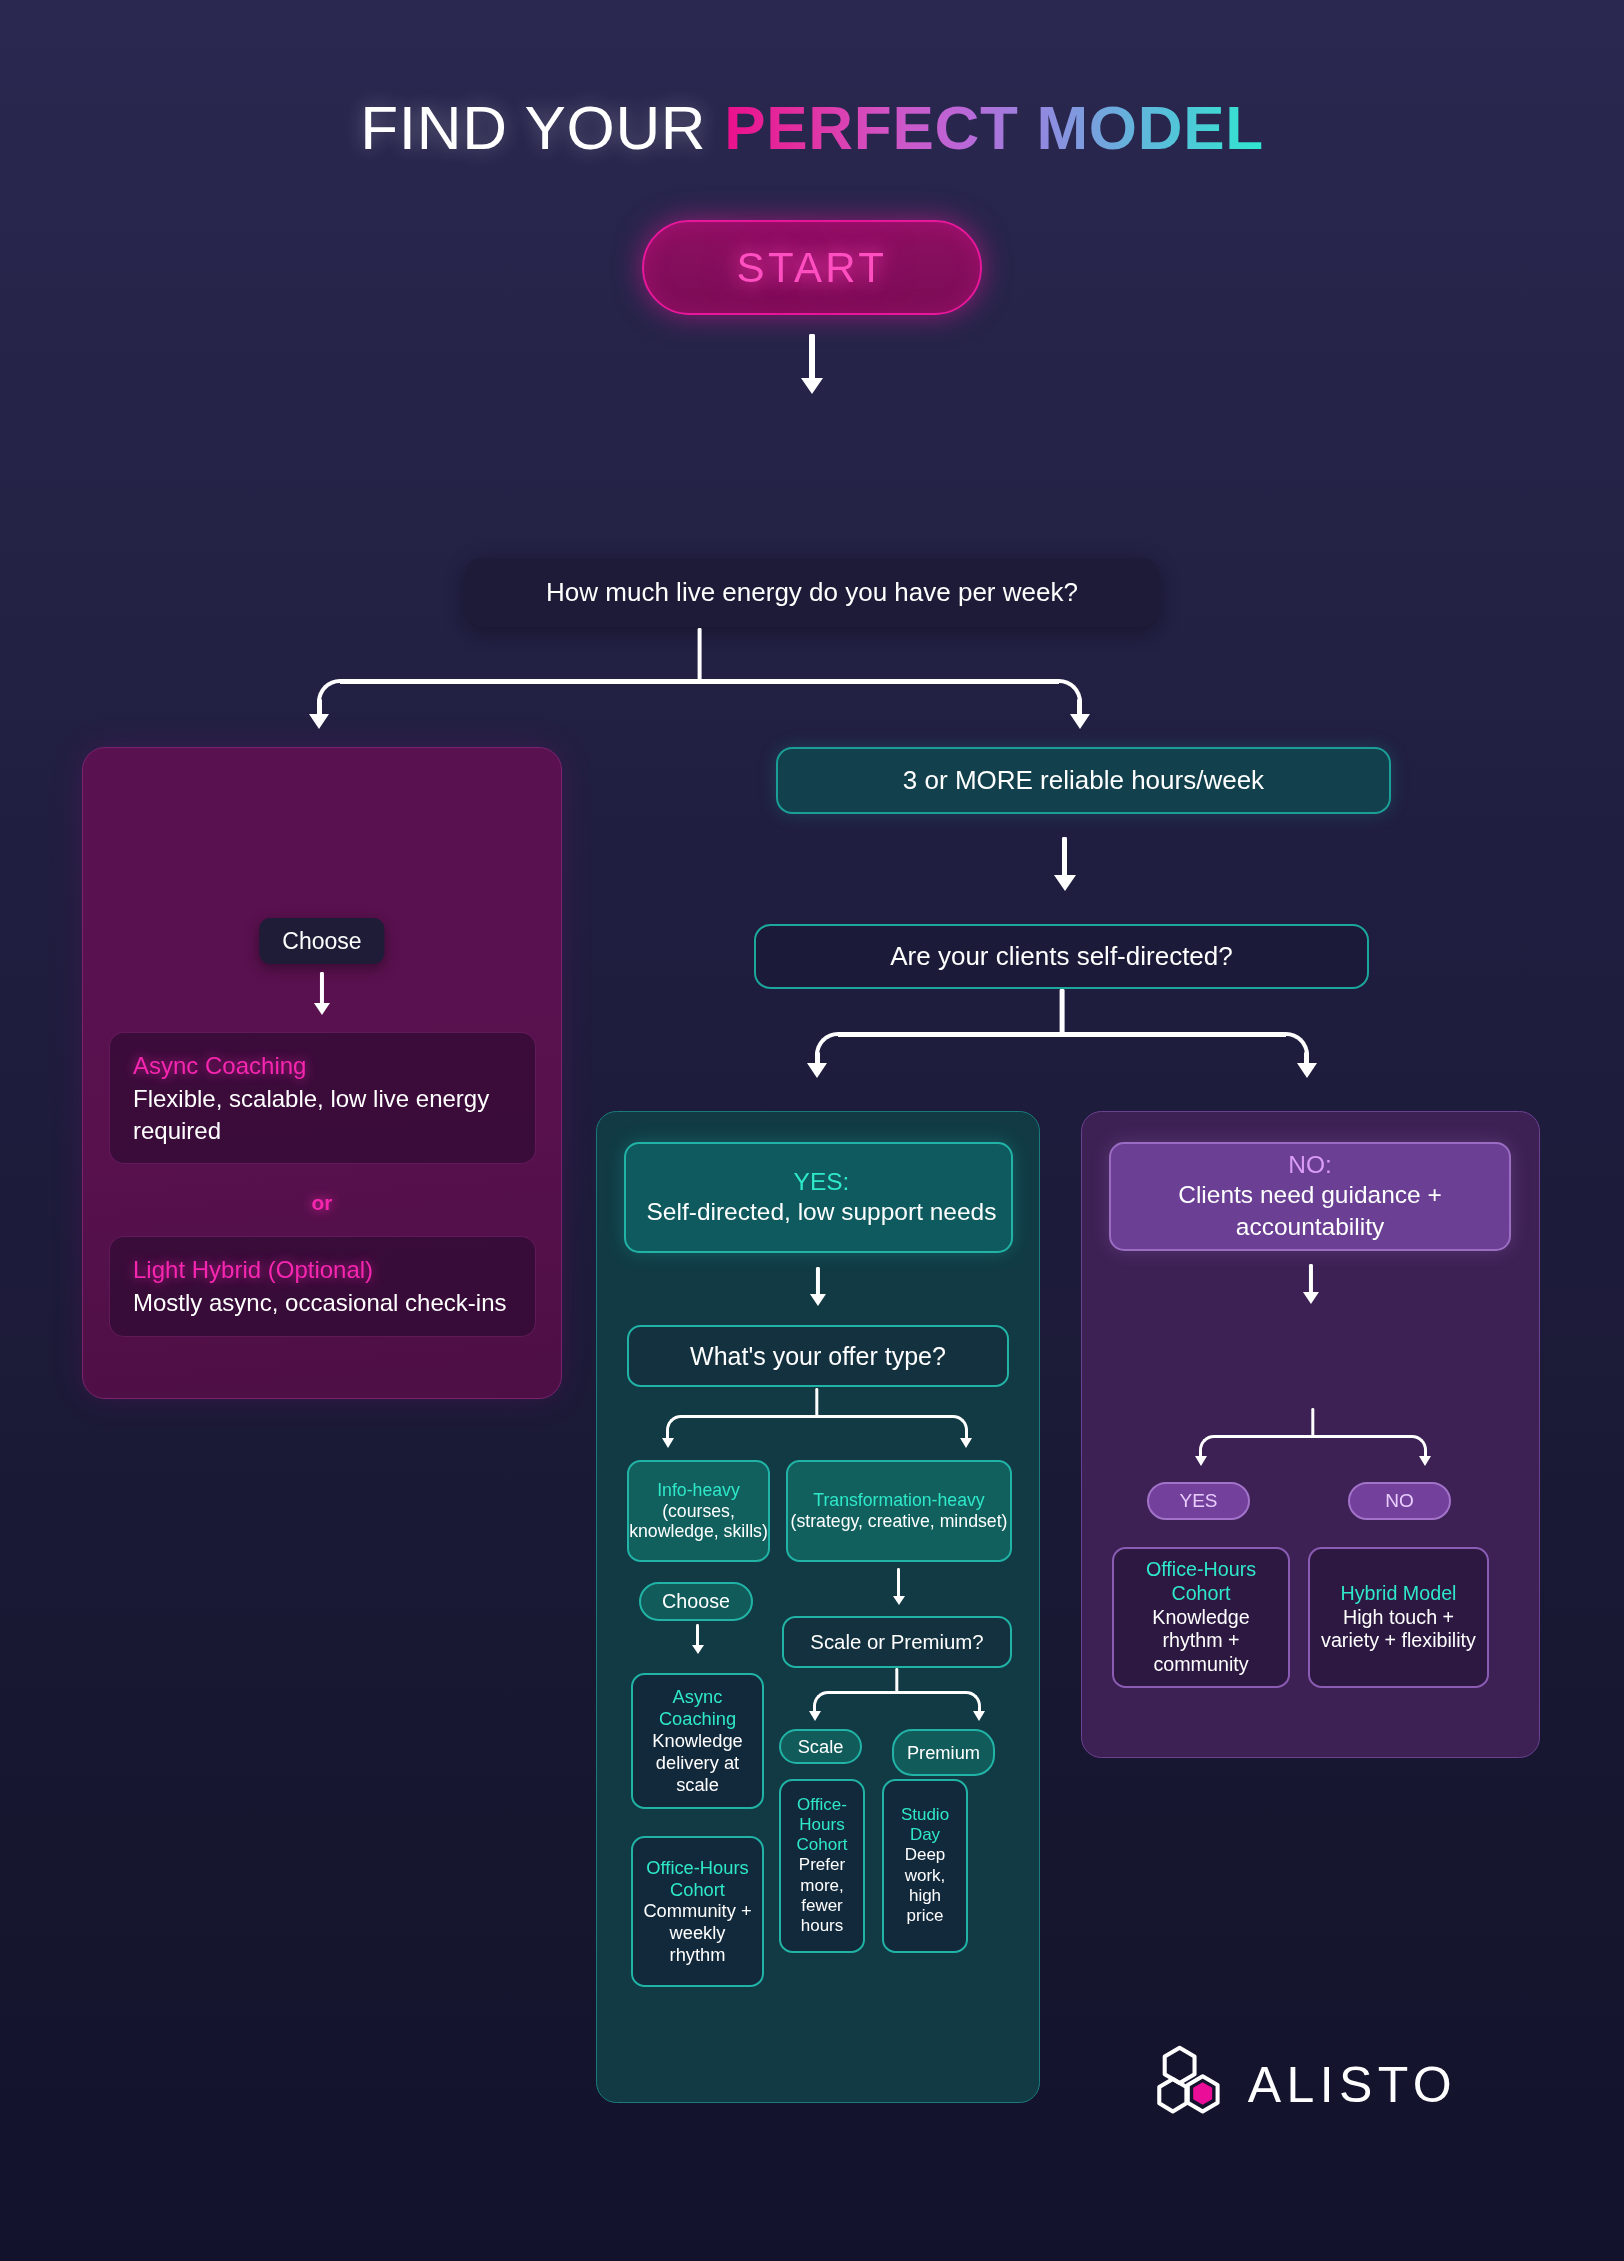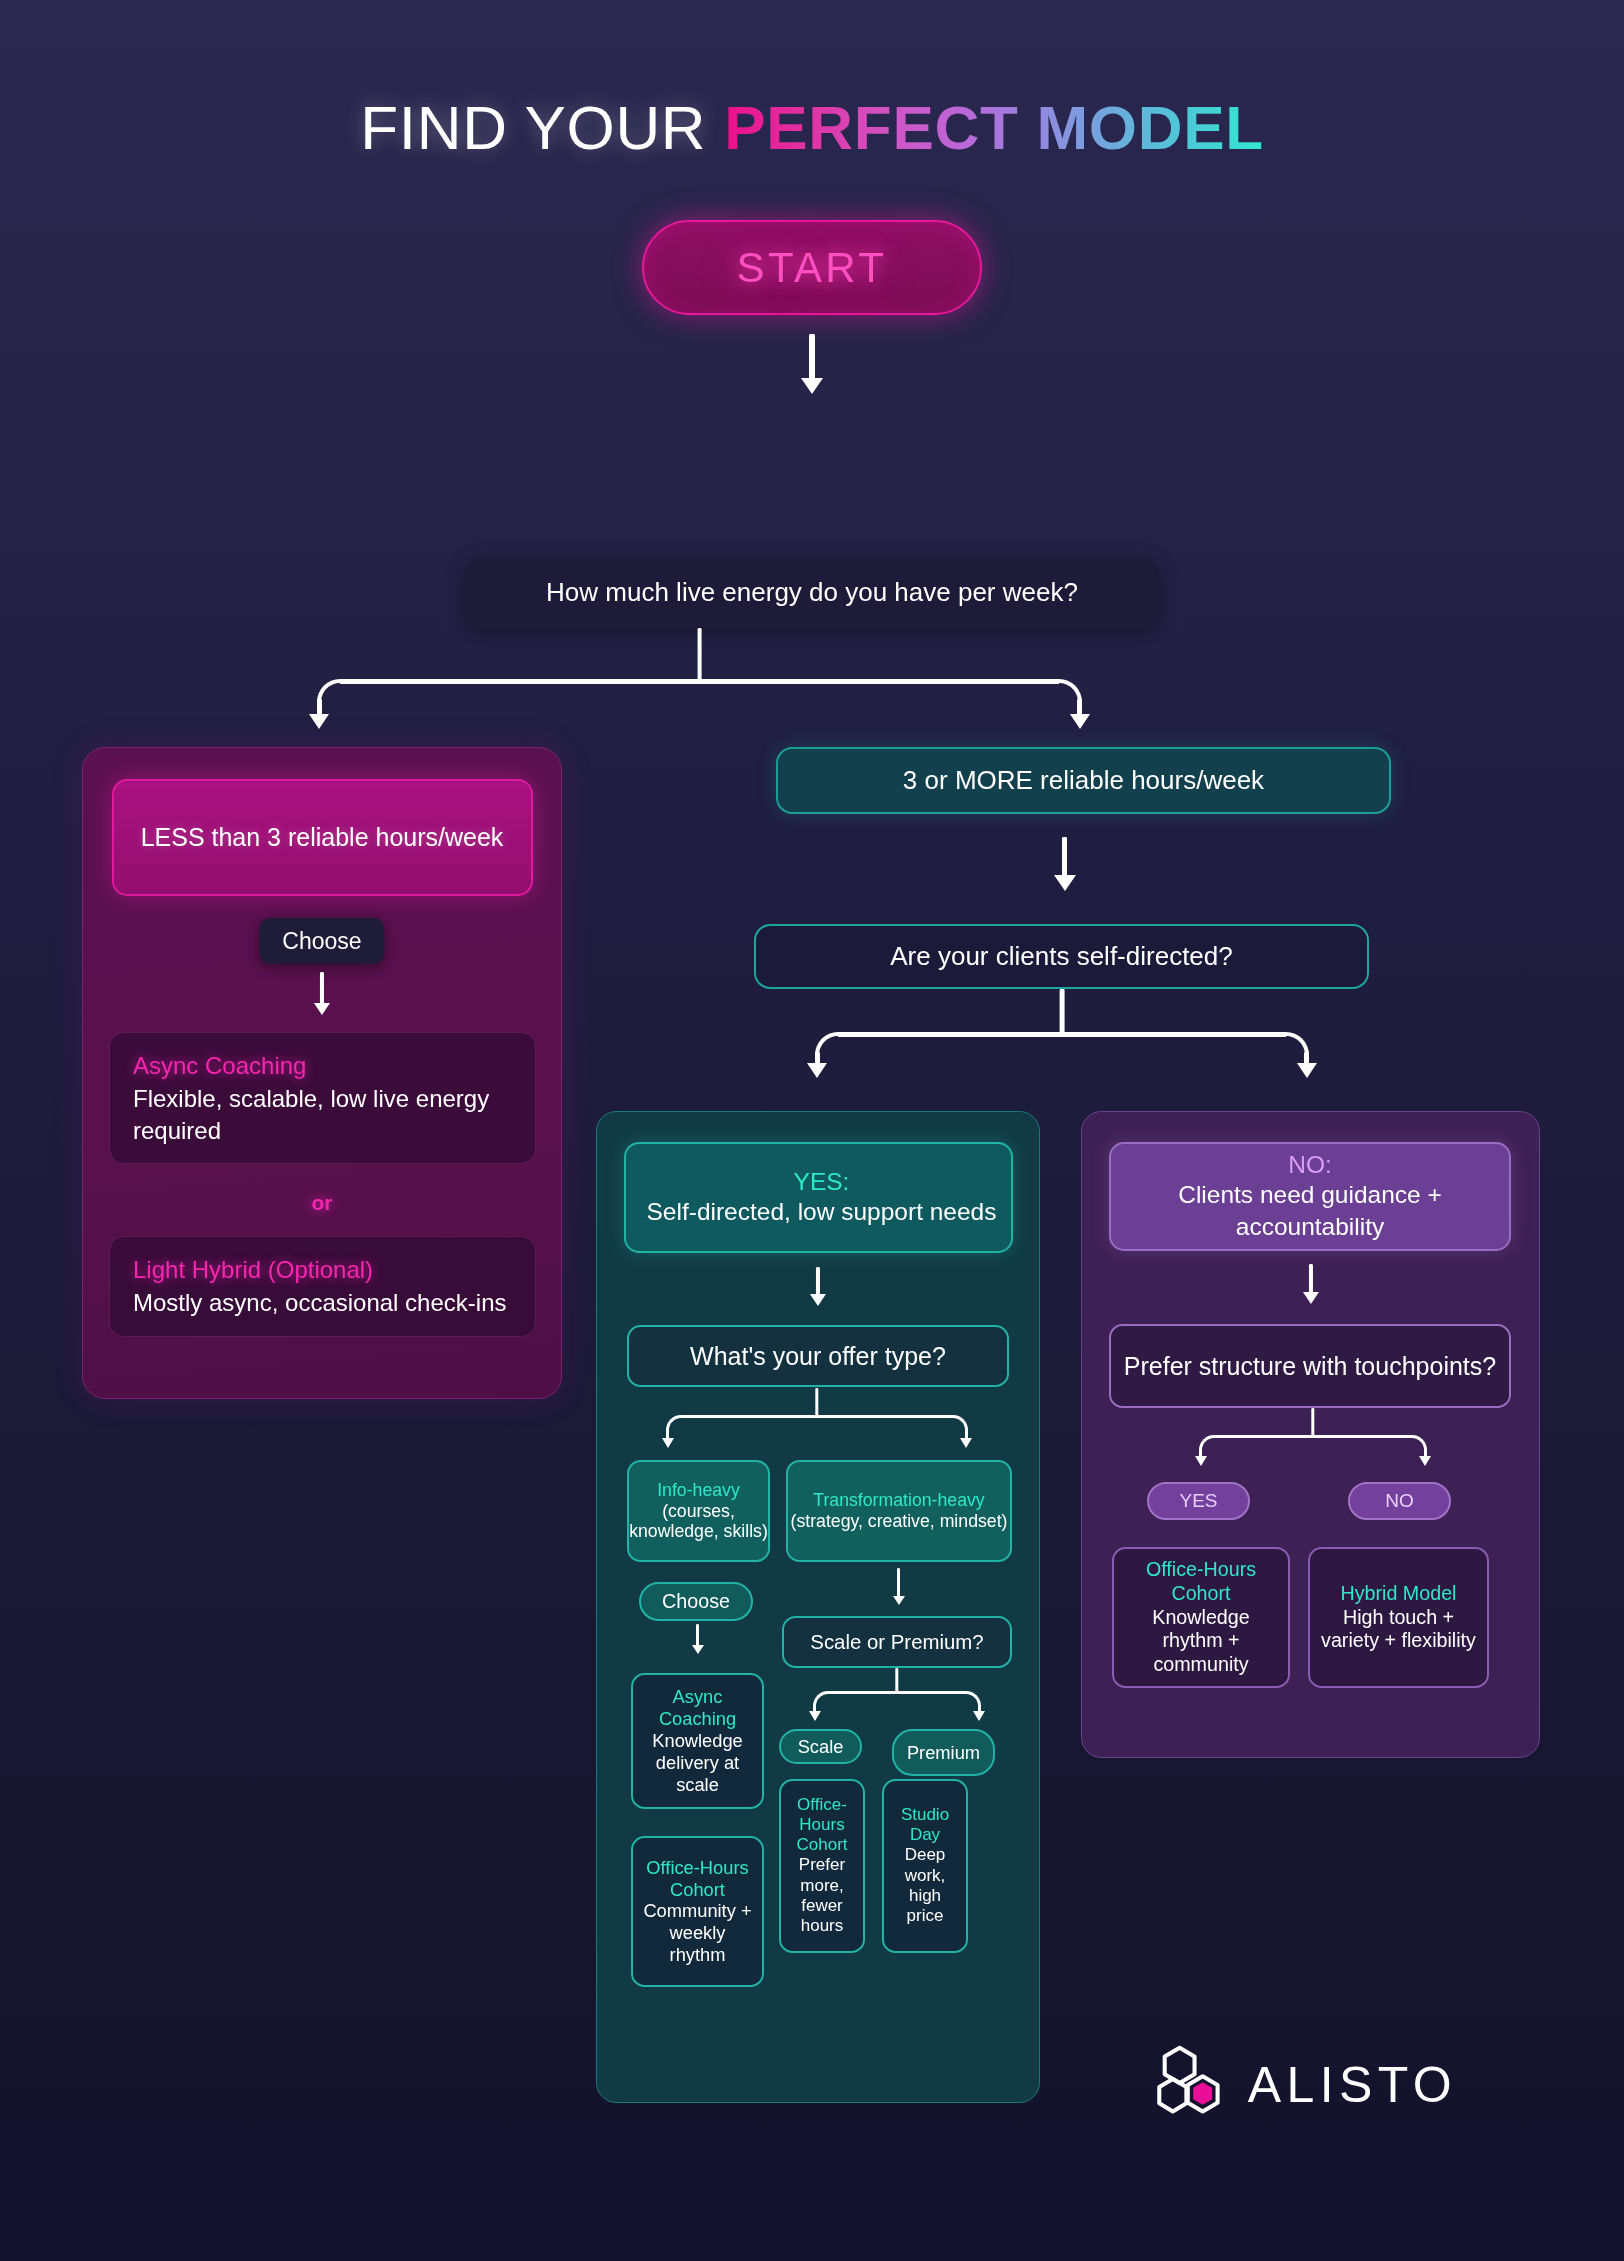--- a/index.html
+++ b/index.html
@@ -380,23 +380,20 @@
   <div class="stem" style="height:53px;"></div>
   <div class="bar" style="top:51px; left:23px; right:23px;"></div>
   <div class="corner l" style="left:0; top:51px;"></div>
   <div class="corner r" style="right:0; top:51px;"></div>
   <div class="leg" style="left:0; top:71px; height:19px;"></div>
   <div class="leg" style="right:0; top:71px; height:19px;"></div>
 </div>
 
 <div class="panel-magenta">
 
-  <div class="branch-head-magenta">
-    <span>LESS than 3 reliable hours/week</span>
-  </div>
 
   <div class="choose-pill-dark" style="top:170px;">
     <span>Choose</span>
   </div>
 
   <div class="arrow-down arrow-sm" style="position:absolute; left:50%; transform:translateX(-50%); top:224px; height:34px;"></div>
 
   <div class="result-card-magenta" style="top:284px;">
     <div class="rc-title">Async Coaching</div>
     <div class="rc-desc">Flexible, scalable, low live energy required</div>
@@ -515,23 +512,20 @@
 
 <div class="panel-purple">
 
   <div class="sub-head-purple" style="left:27px; top:30px; width:402px; height:109px;">
     <div class="lead">NO:</div>
     <div class="rest">Clients need guidance + accountability</div>
   </div>
 
   <div class="arrow-down arrow-sm" style="position:absolute; left:50%; transform:translateX(-50%); top:152px; height:31px;"></div>
 
-  <div class="box-purple-outline" style="left:27px; top:212px; width:402px; height:84px; font-size:25px; line-height:1.3;">
-    <span>Prefer structure with touchpoints?</span>
-  </div>
 
   <div class="split small" style="left:117px; top:296px; width:228px; height:65px; position:absolute;">
     <div class="stem" style="height:28.5px;"></div>
     <div class="bar" style="top:27px; left:15px; right:15px;"></div>
     <div class="corner l" style="left:0; top:27px;"></div>
     <div class="corner r" style="right:0; top:27px;"></div>
     <div class="leg" style="left:0; top:41px; height:9.5px;"></div>
     <div class="leg" style="right:0; top:41px; height:9.5px;"></div>
   </div>
 

